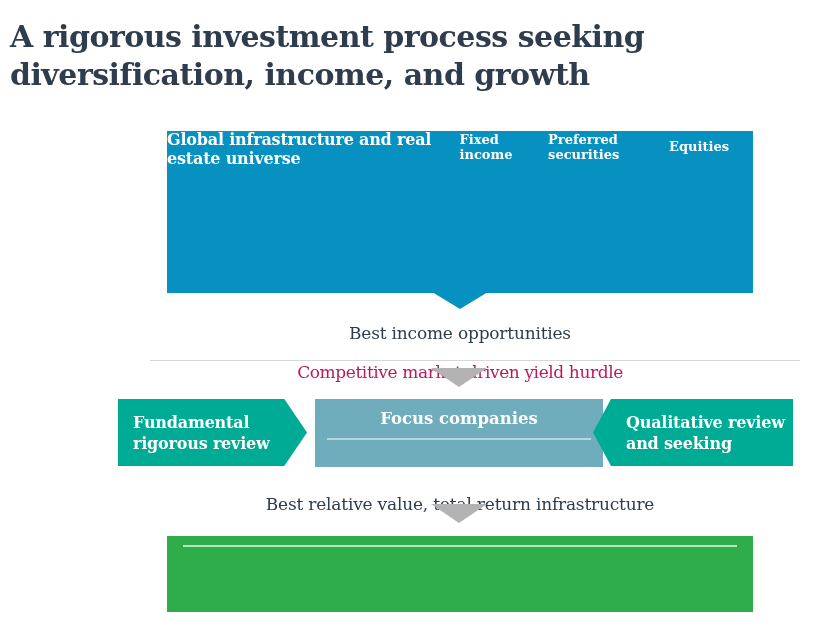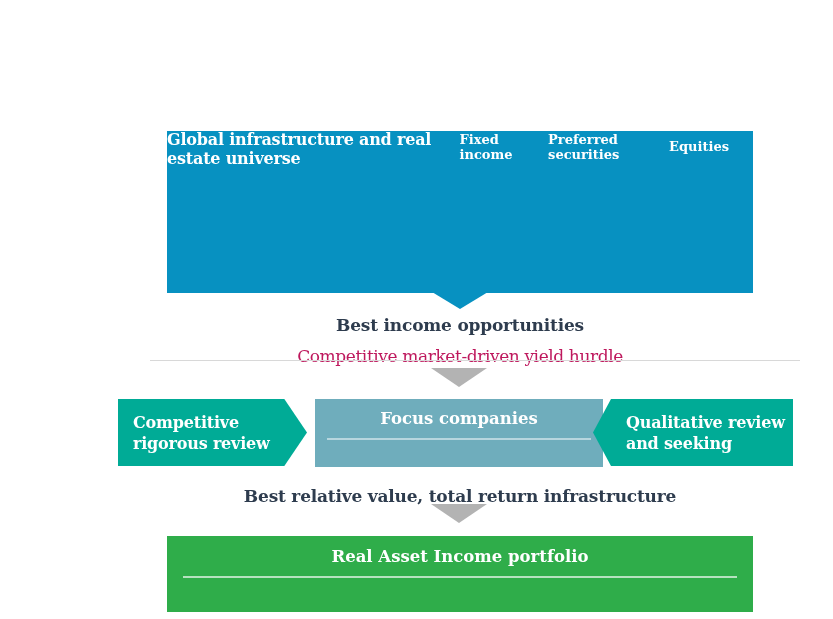--- a/index.html
+++ b/index.html
@@ -38,21 +38,21 @@
   
   .tri{position:absolute;width:0;height:0;
     border-left:28px solid transparent;border-right:28px solid transparent;}
   .tri-blue{left:432px;top:292px;border-top:17px solid var(--universe-blue,#0791c1);}
   .tri-gray1{left:431px;top:368px;border-top:19px solid var(--arrow-gray,#b3b3b3);}
   .tri-gray2{left:431px;top:504px;border-top:19px solid var(--arrow-gray,#b3b3b3);}
   
   .stage{position:absolute;left:167px;width:586px;text-align:center;
     color:var(--title-text,#2e3c4e);}
   .stage1{top:306px;}
-  .stage-heading{margin:8px;font-size:17px;line-height:23px;font-weight:bold;letter-spacing:-0.2px;}
+  .stage-heading{margin:16px;font-size:17px;line-height:23px;font-weight:normal;letter-spacing:-0.2px;}
   .stage-sub{margin:0;font-size:17px;line-height:23px;font-weight:normal;letter-spacing:-0.4px;color:#be185d;}
   .rule{position:absolute;left:150px;top:360px;width:650px;height:1px;
     background:var(--divider-gray,#d8d8d8);}
   .stage2{top:477px;}
   
   .pent{position:absolute;top:399px;height:67px;
     background:var(--teal,#00ab96);color:#fff;
     display:flex;flex-direction:column;justify-content:center;
     font-weight:bold;font-size:16px;line-height:21px;letter-spacing:-0.2px;
     box-sizing:border-box;}
@@ -70,20 +70,21 @@
     position:absolute;left:167px;top:536px;width:586px;height:76px;
     background:var(--portfolio-green,#2fad4a);color:#fff;box-sizing:border-box;}
   .portfolio-label{margin:10px 0 0 0;text-align:center;font-weight:bold;font-size:16.5px;line-height:21px;}
   .portfolio-divider{height:1.5px;margin:9px 16px 0 16px;background:rgba(255,255,255,0.65);}
 </style>
 </head>
 <body>
 
 <div class="canvas">
 
+  <h1 class="title"><span>A rigorous investment process seeking</span><br><span>diversification, income, and growth</span></h1>
 
   <div class="universe-box">
     <div class="u-header">Global infrastructure and real estate universe</div>
     <div class="u-divider"></div>
     <div class="u-item">Fixed income</div>
     <div class="u-divider"></div>
     <div class="u-item">Preferred securities</div>
     <div class="u-divider"></div>
     <div class="u-item">Equities</div>
     <div class="u-divider"></div>
@@ -94,38 +95,37 @@
   <div class="stage stage1">
     <p class="stage-heading">Best income opportunities</p>
     <p class="stage-sub">Competitive market-driven yield hurdle</p>
   </div>
 
   <div class="rule"></div>
 
   <div class="tri tri-gray1"></div>
 
   <div class="pent pent-left">
-    <span>Competitive</span>
+    <span>Fundamental</span>
     <span>rigorous review</span>
   </div>
 
   <div class="focus-box">
     <p class="focus-label">Focus companies</p>
     <div class="focus-divider"></div>
   </div>
 
   <div class="pent pent-right">
     <span>Qualitative review</span>
     <span>and seeking</span>
   </div>
 
   <div class="stage stage2">
     <p class="stage-heading">Best relative value, total return infrastructure</p>
   </div>
 
   <div class="tri tri-gray2"></div>
 
   <div class="portfolio-box">
-    <p class="portfolio-label">Real Asset Income portfolio</p>
     <div class="portfolio-divider"></div>
   </div>
 
 </div>
 
 </body></html>

